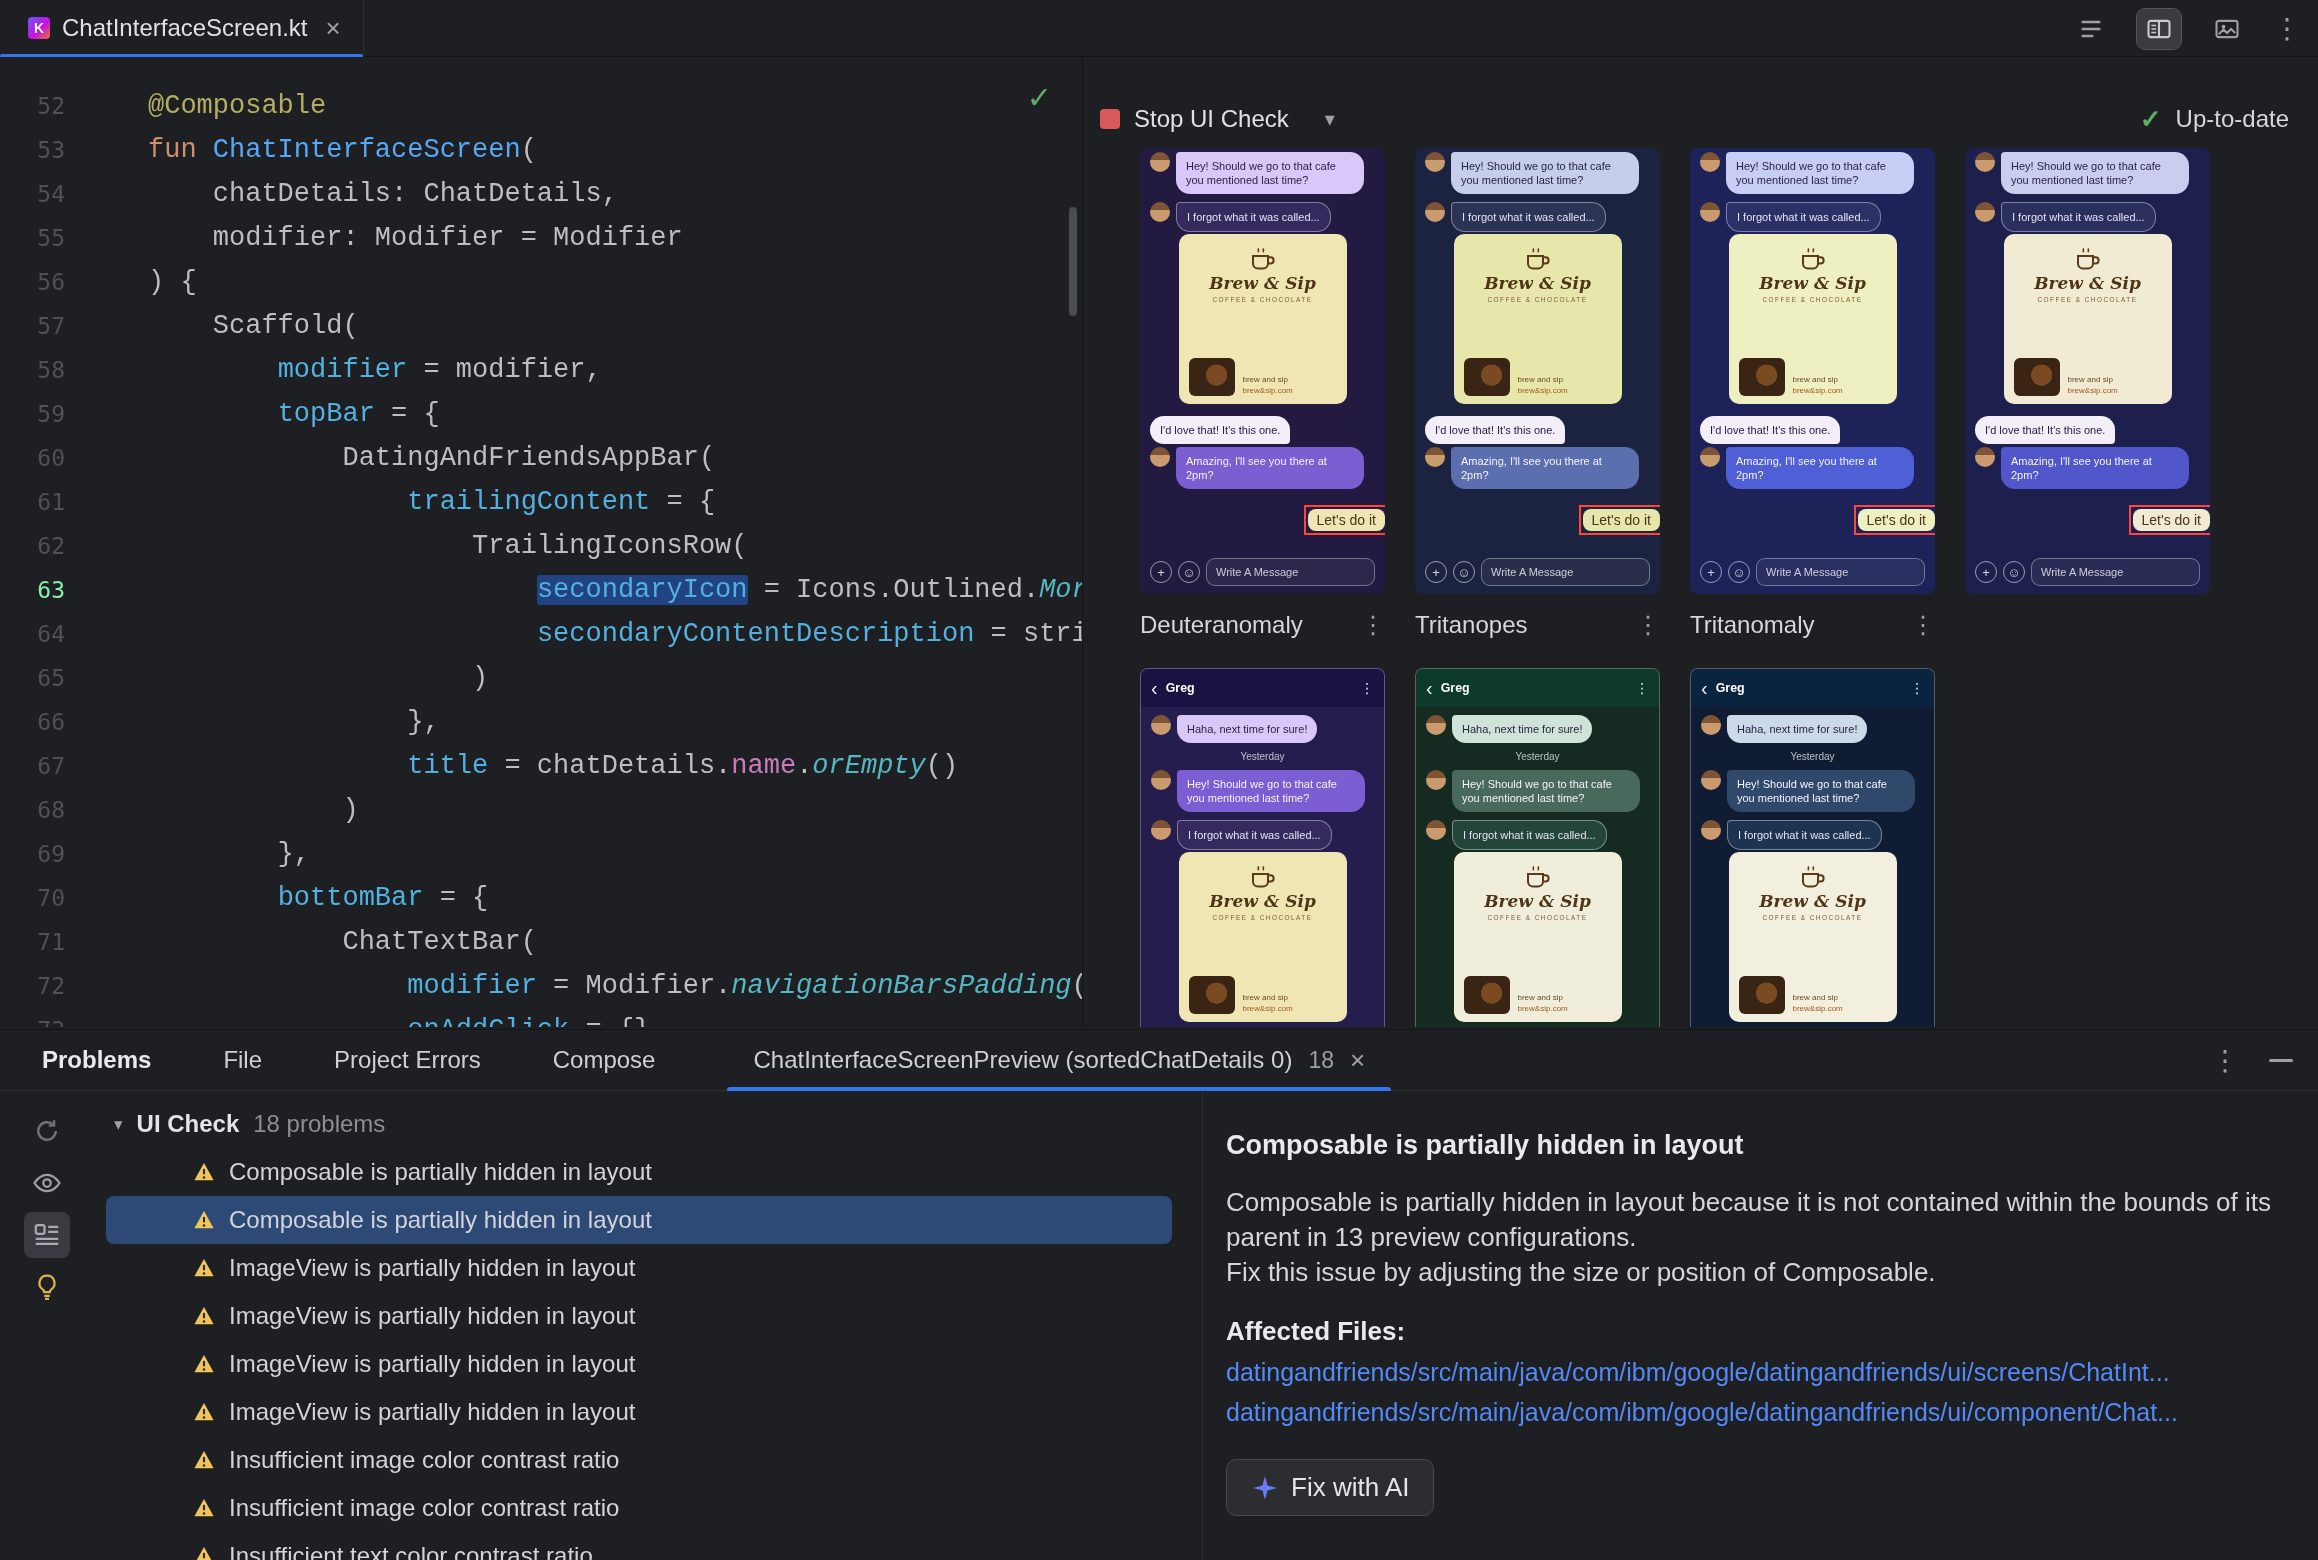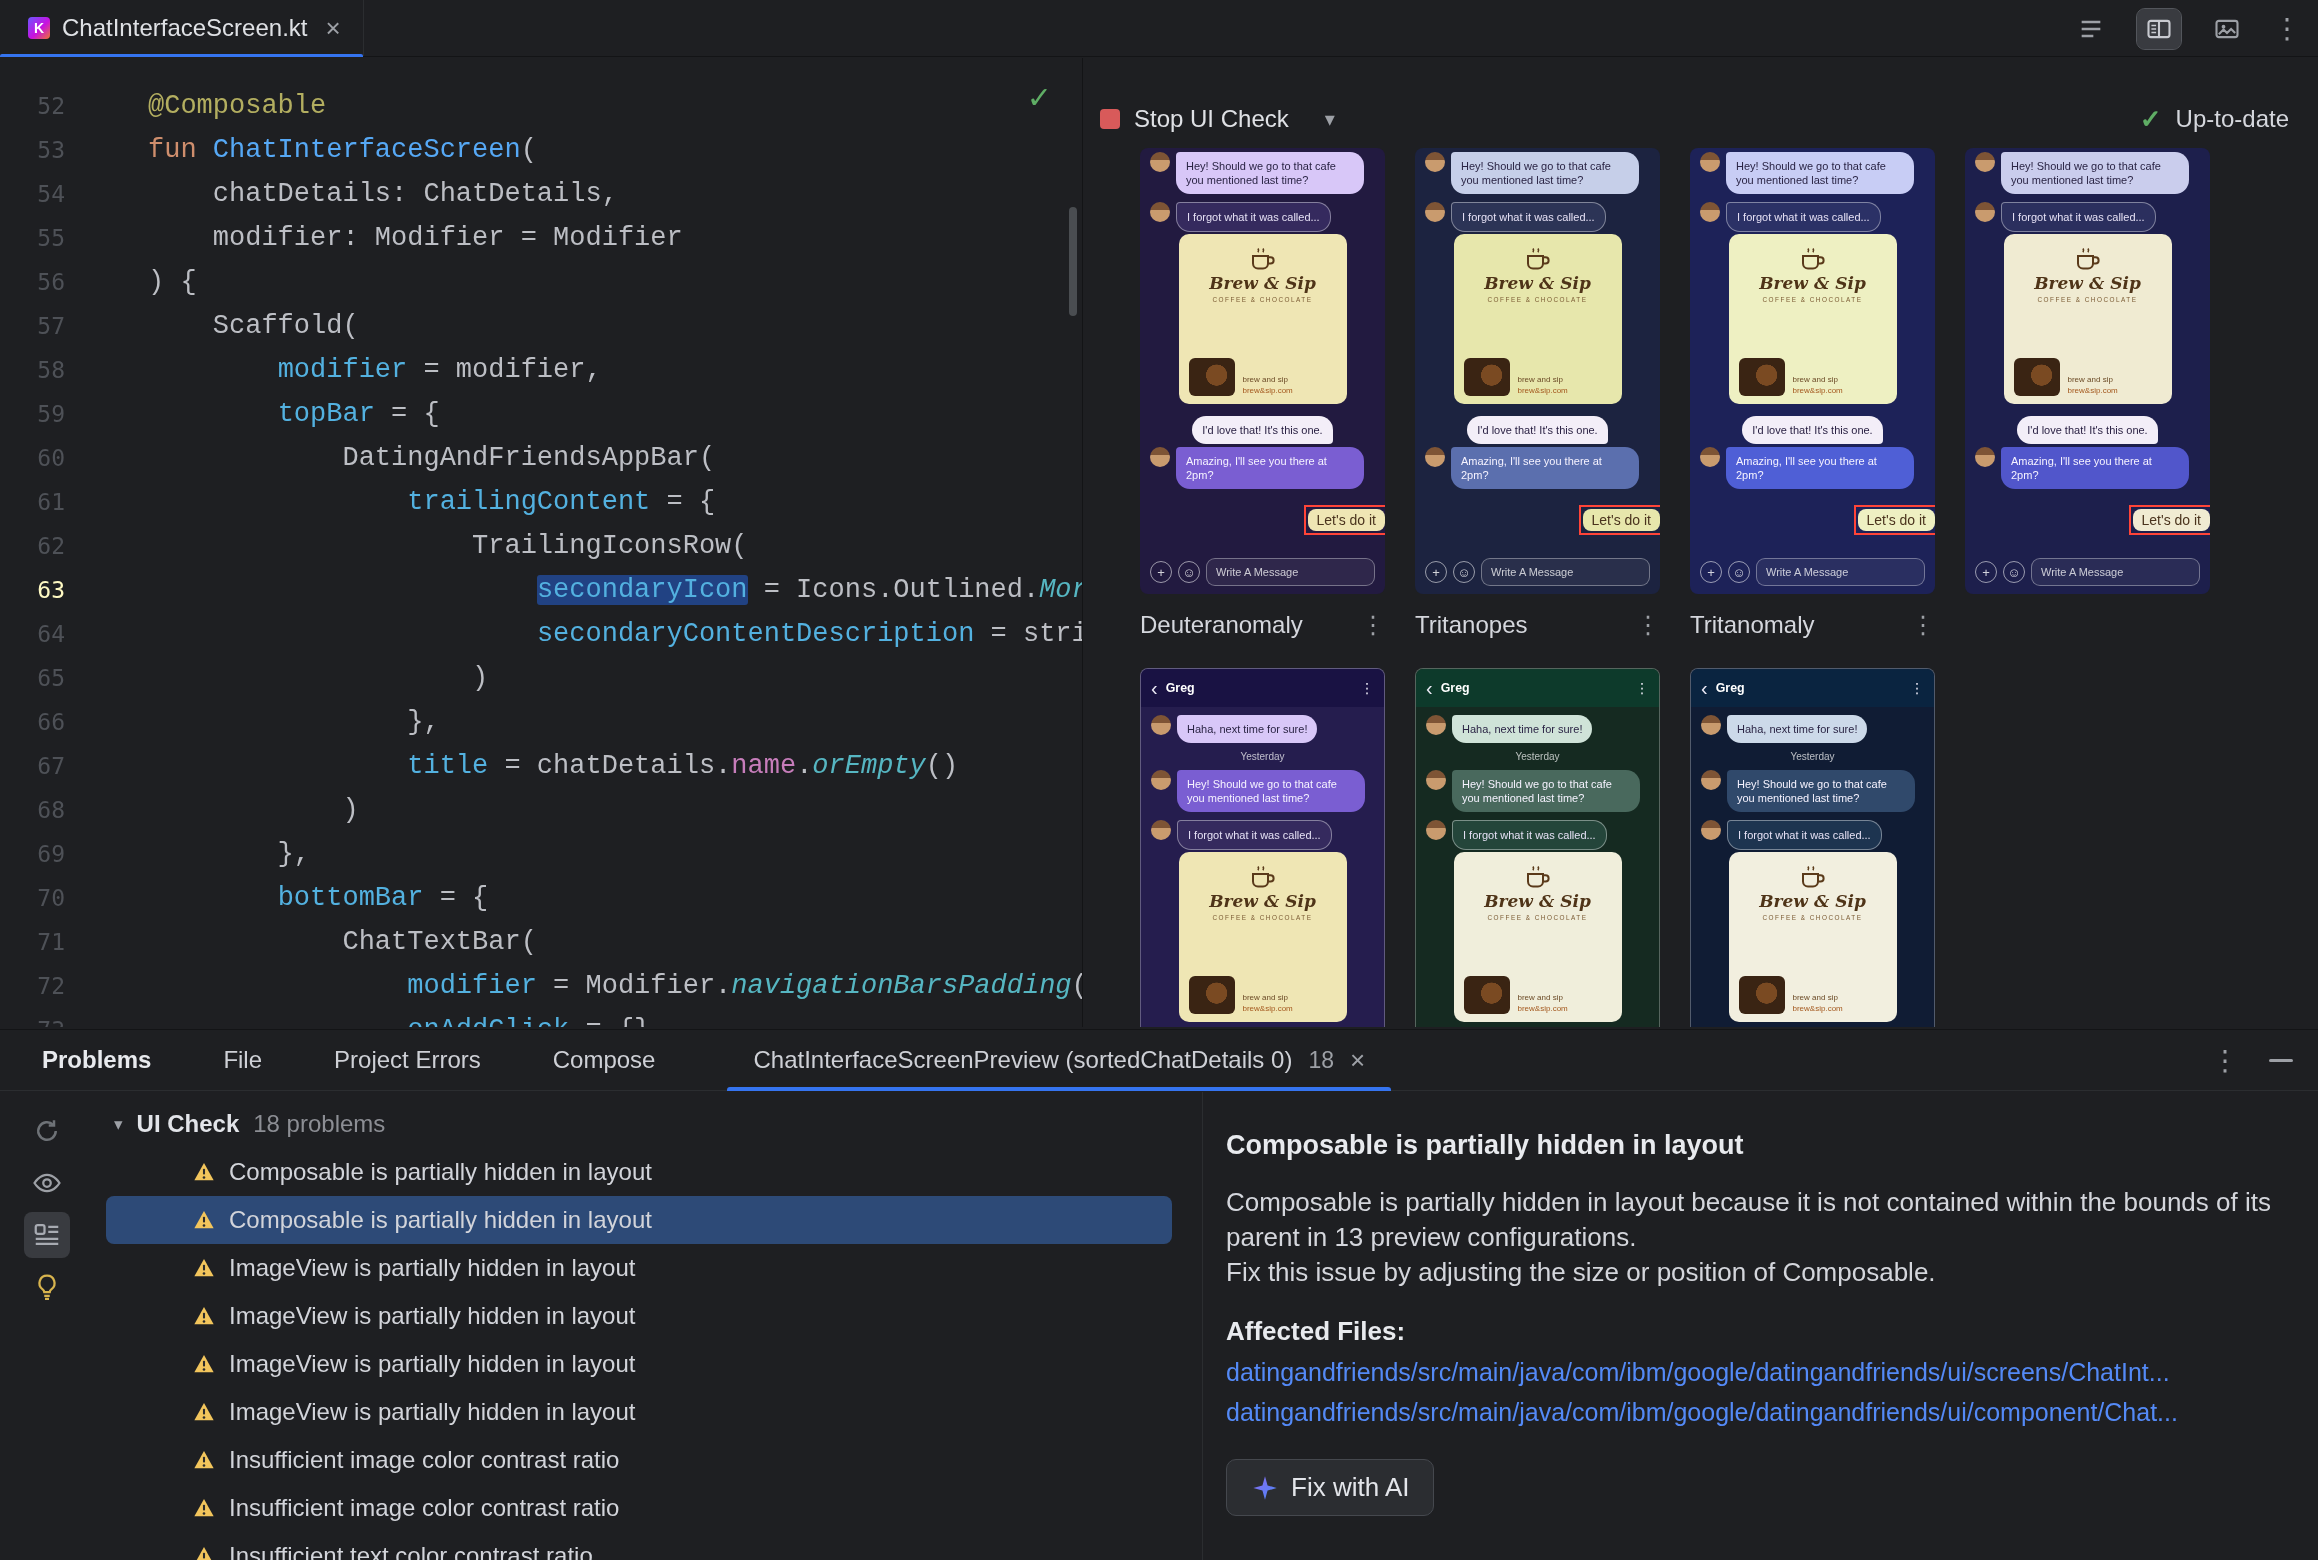--- a/index.html
+++ b/index.html
@@ -16,21 +16,21 @@
   .topbar-icons{position:absolute;right:18px;top:0;height:57px;display:flex;align-items:center;gap:24px}
   .tbi{display:flex;align-items:center;justify-content:center;width:44px;height:40px;border-radius:8px}
   .tbi.sel{background:#393b40;outline:1px solid #53565c}
   .vdots{font-size:28px;color:#9da0a6;line-height:1}
 
   
   .editor{position:absolute;left:0;top:58px;width:1083px;height:969px;overflow:hidden;border-right:1px solid #131416;background:#1e1f22}
   .code-area{position:absolute;left:0;top:26px;right:0}
   .cl{display:flex;height:44px;line-height:44px;white-space:pre}
   .ln{width:65px;text-align:right;flex:none;color:#4e5157;font-family:"DejaVu Sans Mono",monospace;font-size:23px}
-  .ln.active{color:#fef9c3}
+  .ln.active{color:#86efac}
   .ct{margin-left:83px;font-family:Liberation Mono, monospace;font-size:27px}
   .c-pl{color:#bcbec4}.c-kw{color:#cf8e6d}.c-decl{color:#56a8f5}.c-np{color:#53b1e0}
   .c-ext{color:#56b6c2;font-style:italic}.c-ann{color:#b3ae60}.c-prop{color:#c77dbb}
   .c-sel{background:#214283;border-radius:3px}
   .insp-check{position:absolute;top:22px;right:30px;font-size:30px;color:#5fad65}
   .scrollthumb{position:absolute;right:5px;top:149px;width:8px;height:109px;background:#4a4d51;border-radius:4px}
 
   
   .uipanel{position:absolute;left:1084px;top:58px;width:1235px;height:969px;overflow:hidden}
   .uitoolbar{height:86px;display:flex;align-items:center;padding:36px 30px 0 16px;gap:14px}
@@ -48,21 +48,21 @@
   .plabel-cell{width:245px;display:flex;align-items:center}
   .plabel-cell span:first-child{font-size:24px;color:#d5d7dd}
   .pl-dots{margin-left:auto;font-size:24px;color:#9da0a6}
 
   
   .phone{width:245px;background:var(--p-bg);border-radius:8px;display:flex;flex-direction:column;overflow:hidden;flex:none}
   .phone-top{height:446px;padding:4px 10px 8px}
   .phone-bottom{height:554px;border:1px solid rgba(255,255,255,.28)}
   .pbody{padding:8px 10px;display:flex;flex-direction:column;flex:1;overflow:hidden}
   .msg-row{display:flex;align-items:flex-start;gap:6px}
-  .msg-row.right{justify-content:center}
+  .msg-row.right{justify-content:flex-start}
   .avatar{width:20px;height:20px;border-radius:50%;flex:none;background:linear-gradient(#7e5435 0 38%,#c99b6e 38%)}
   .bubble{font-size:11px;line-height:14px;padding:7px 10px;border-radius:4px 14px 14px 14px;max-width:188px}
   .bubble.light{background:var(--p-light);color:#2a2444}
   .bubble.main{background:var(--p-bubble);color:#f6f3ff}
   .bubble.outline{background:var(--p-outline);border:1px solid rgba(255,255,255,.4);color:#e6e1f5}
   .bubble.white{background:#f3eef8;color:#241b3e;border-radius:14px 14px 4px 14px}
   .m8{margin-top:8px}.m12{margin-top:12px}.m10{margin-top:3px}
   .bcard{width:168px;height:170px;margin:2px auto 0;background:var(--p-card);border-radius:10px;display:flex;flex-direction:column;align-items:center;padding:12px 10px 8px;flex:none}
   .bcard-title{font-family:"DejaVu Serif",serif;font-style:italic;font-weight:bold;font-size:17px;color:#4f3418;margin-top:2px}
   .bcard-sub{font-size:6.4px;letter-spacing:1.5px;color:#7a5a33;margin-top:3px}

